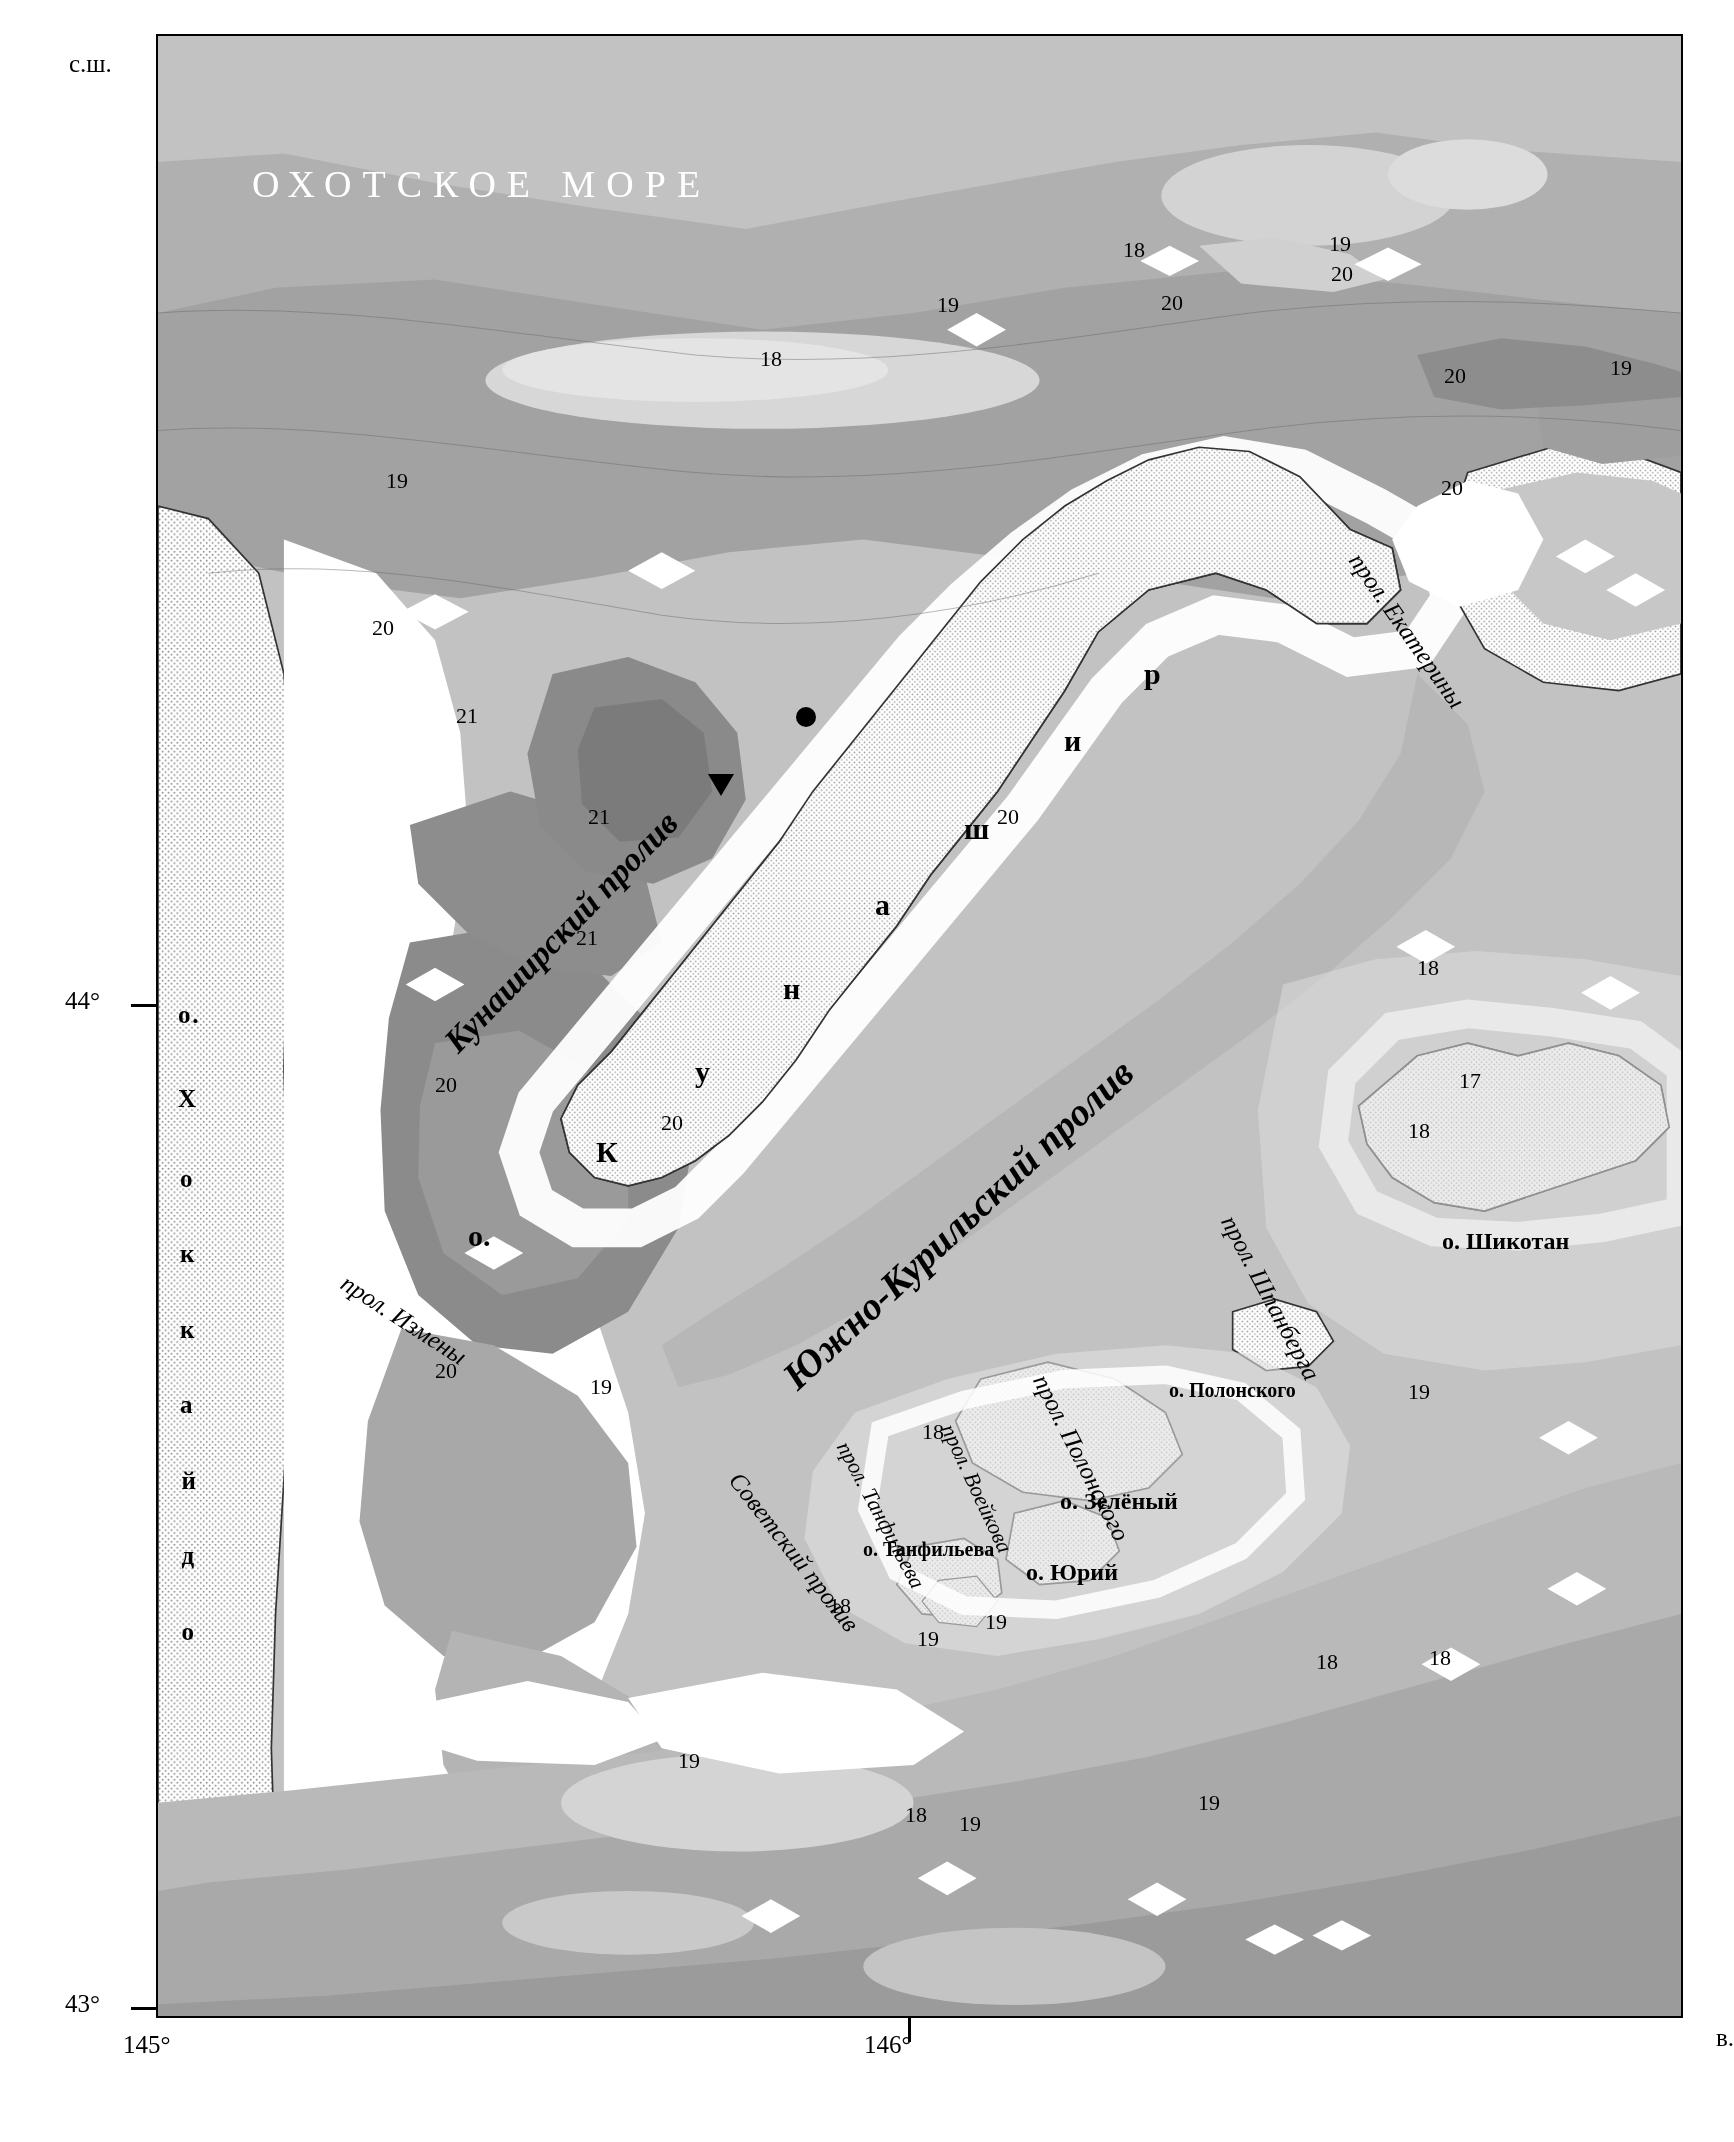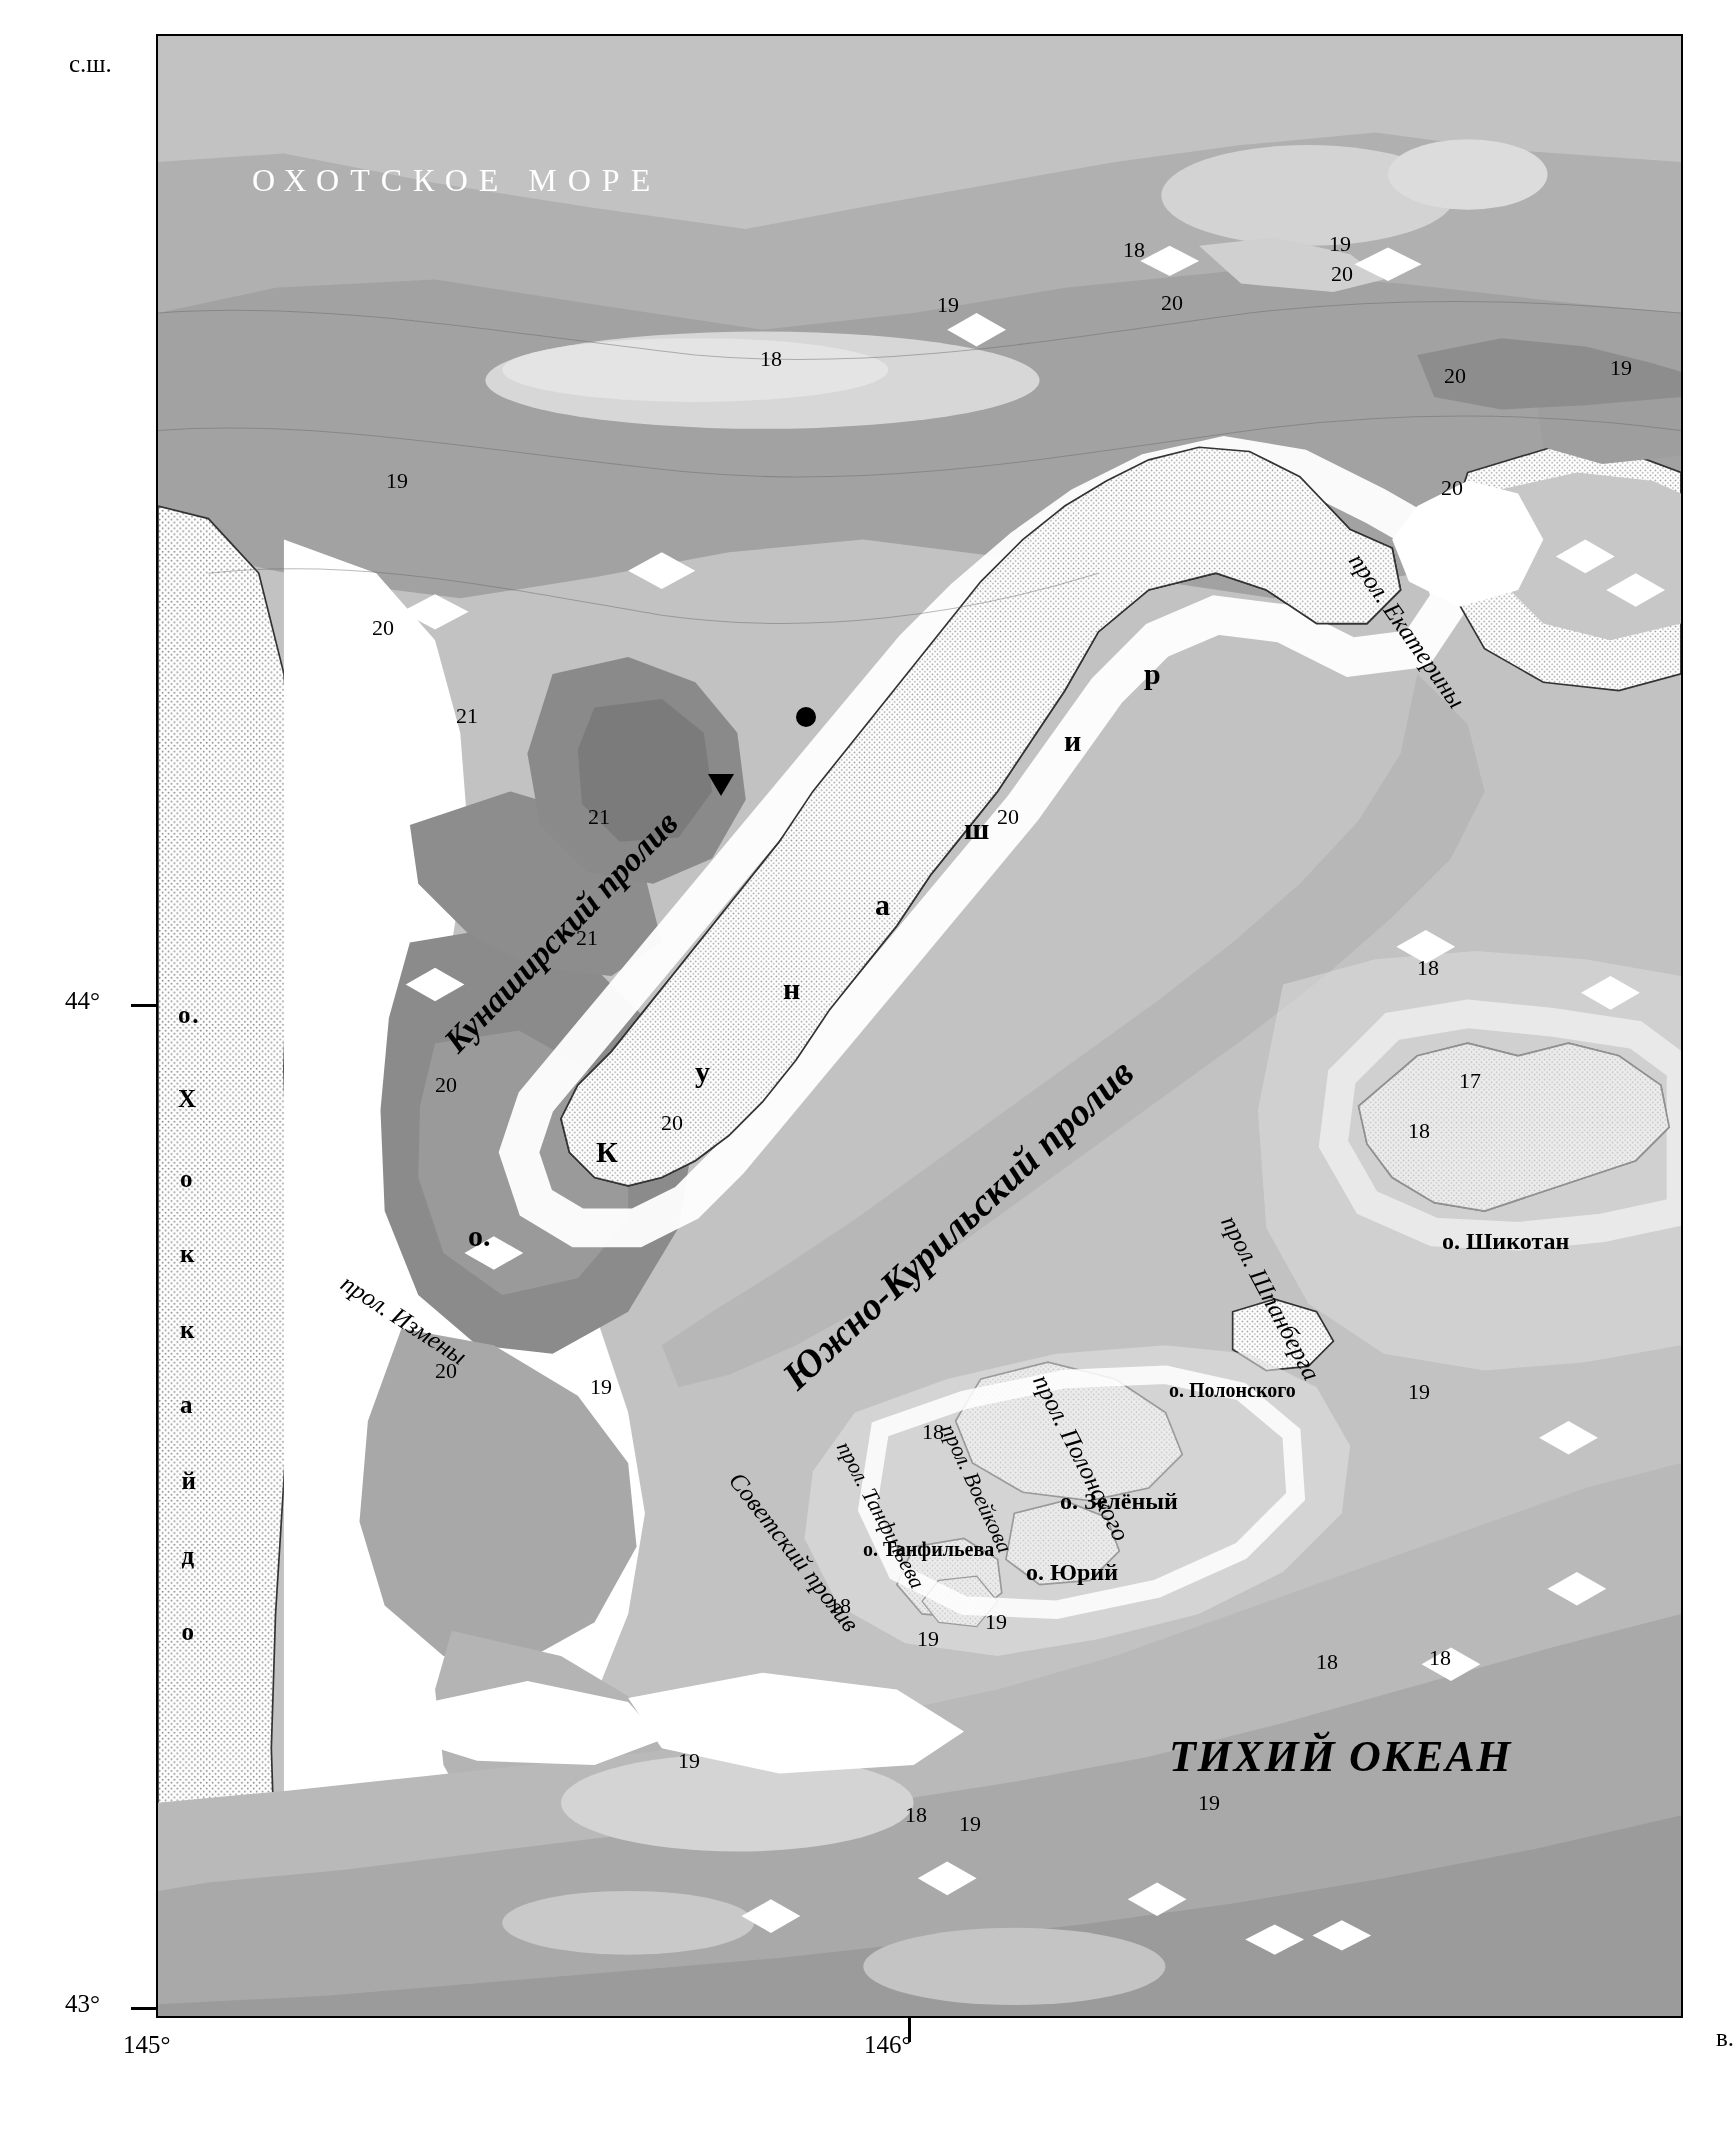--- a/index.html
+++ b/index.html
@@ -69,21 +69,21 @@
   
   .lbl {
     position: absolute;
     white-space: nowrap;
     font-family: "Liberation Serif", serif;
     color: #000;
     transform-origin: left top;
   }
   .lbl.sea-okhotsk {
     color: #ffffff;
-    font-size: 32px;
+    font-size: 38px;
     letter-spacing: 11px;
     font-weight: normal;
   }
   .lbl.ocean-pacific {
     font-size: 44px;
     font-style: italic;
     font-weight: bold;
     letter-spacing: 1.7px;
   }
   .lbl.strait-big {
@@ -302,21 +302,20 @@
 
       <g stroke="#666" stroke-width="1.2" fill="none" opacity="0.45">
         <path d="M0,470 C200,455 420,500 640,520 C860,540 1080,500 1300,470 C1520,440 1700,455 1814,470"></path>
         <path d="M0,330 C200,315 420,355 640,380 C860,400 1080,360 1300,330 C1520,305 1700,320 1814,330"></path>
         <path d="M60,640 C240,620 420,660 600,690 C780,715 960,690 1120,640"></path>
       </g>
     </svg>
 
     <div class="lbl sea-okhotsk" style="left:94px; top:126px;">ОХОТСКОЕ МОРЕ</div>
 
-    <div class="lbl ocean-pacific" style="left:1011px; top:1695px;">ТИХИЙ ОКЕАН</div>
 
     <div class="lbl strait-big" style="left:306px; top:986px; transform: rotate(-46deg); transform-origin: left bottom;">Кунаширский пролив</div>
 
     <div class="lbl strait-big" style="left:646px; top:1317px; transform: rotate(-43deg); transform-origin: left bottom; font-size:39px;">Южно-Курильский пролив</div>
 
     <div class="lbl strait-mid" style="left:1208px; top:512px; transform: rotate(55deg); transform-origin: left top;">прол. Екатерины</div>
 
     <div class="lbl strait-mid" style="left:193px; top:1233px; transform: rotate(33deg); transform-origin: left top;">прол. Измены</div>
 
     <div class="lbl strait-mid" style="left:1082px; top:1175px; transform: rotate(62deg); transform-origin: left top;">прол. Шпанберга</div>

